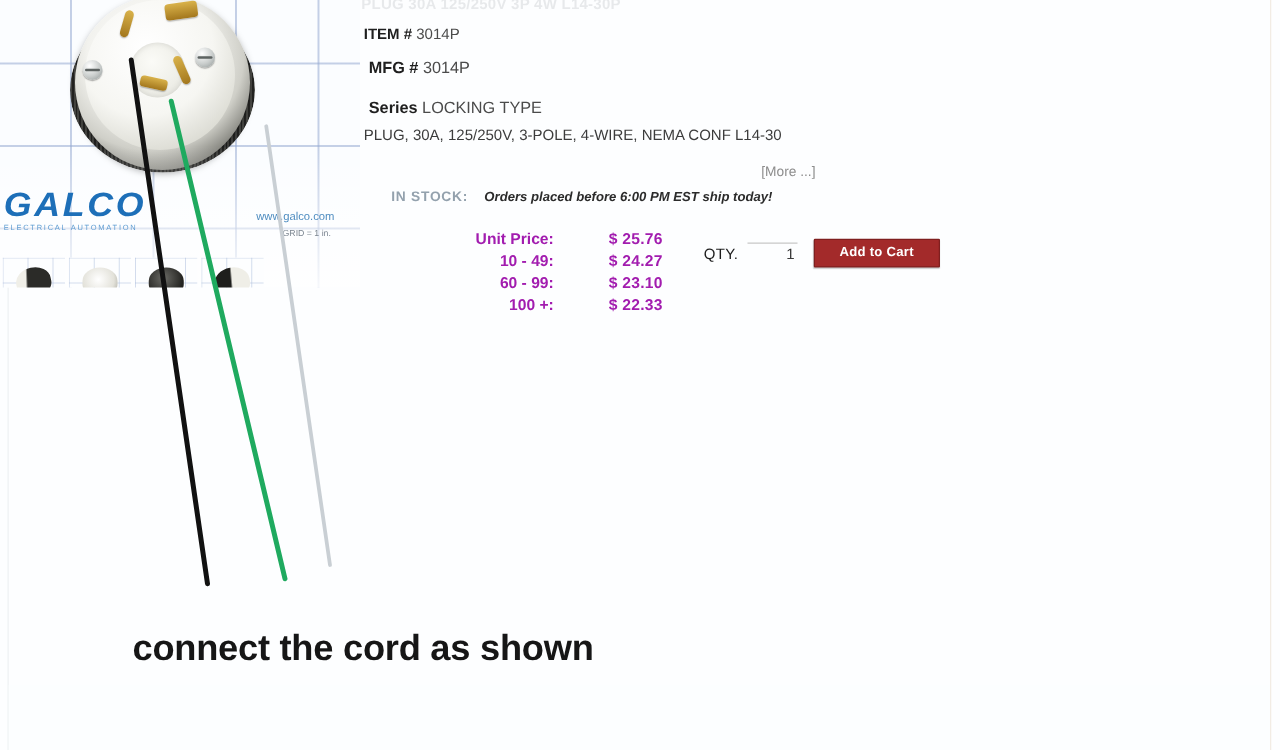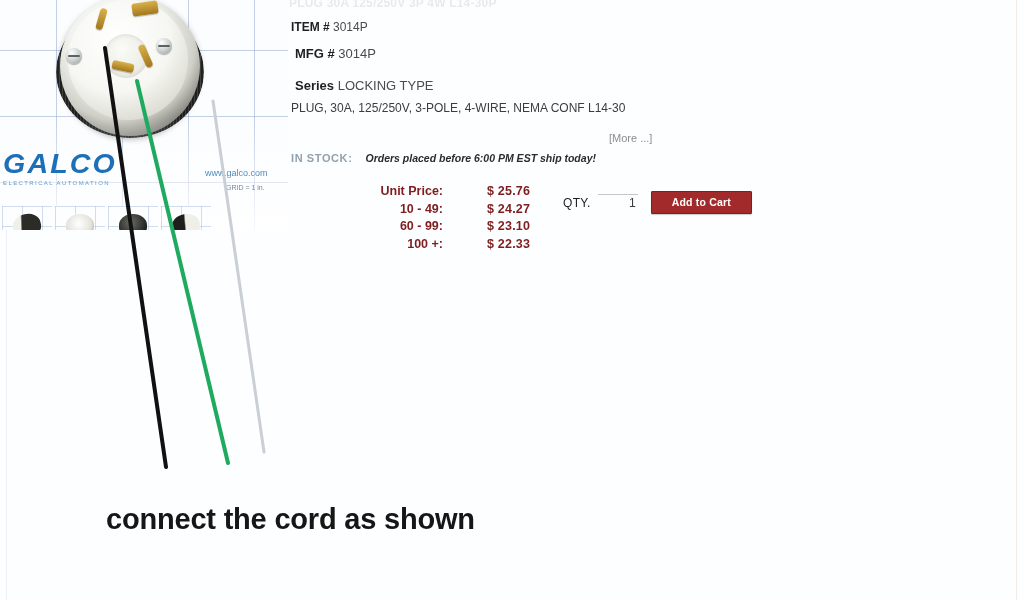--- a/index.html
+++ b/index.html
@@ -241,39 +241,40 @@
   #stock-line {
     position: absolute;
     left: 2px; top: 152px;
     font-size: 11px;
     white-space: nowrap;
   }
   #stock-line .stock-label {
     font-weight: bold;
     color: #93a1ad;
     letter-spacing: .6px;
+    margin-left: 22px;
   }
   #stock-line .stock-msg {
     font-weight: bold;
     font-style: italic;
     color: #2b2b2b;
     margin-left: 10px;
     font-size: 10.5px;
   }
 
   
   #price-table {
     position: absolute;
     left: 46px; top: 183px;
     border-collapse: collapse;
   }
   #price-table td {
     font-size: 12.5px;
     font-weight: bold;
-    color: #7f1d1d;
+    color: #a21caf;
     padding: 1px 0;
     line-height: 15.5px;
   }
   #price-table td.tier {
     text-align: right;
     width: 108px;
     padding-right: 0;
   }
   #price-table td.amt {
     text-align: left;

